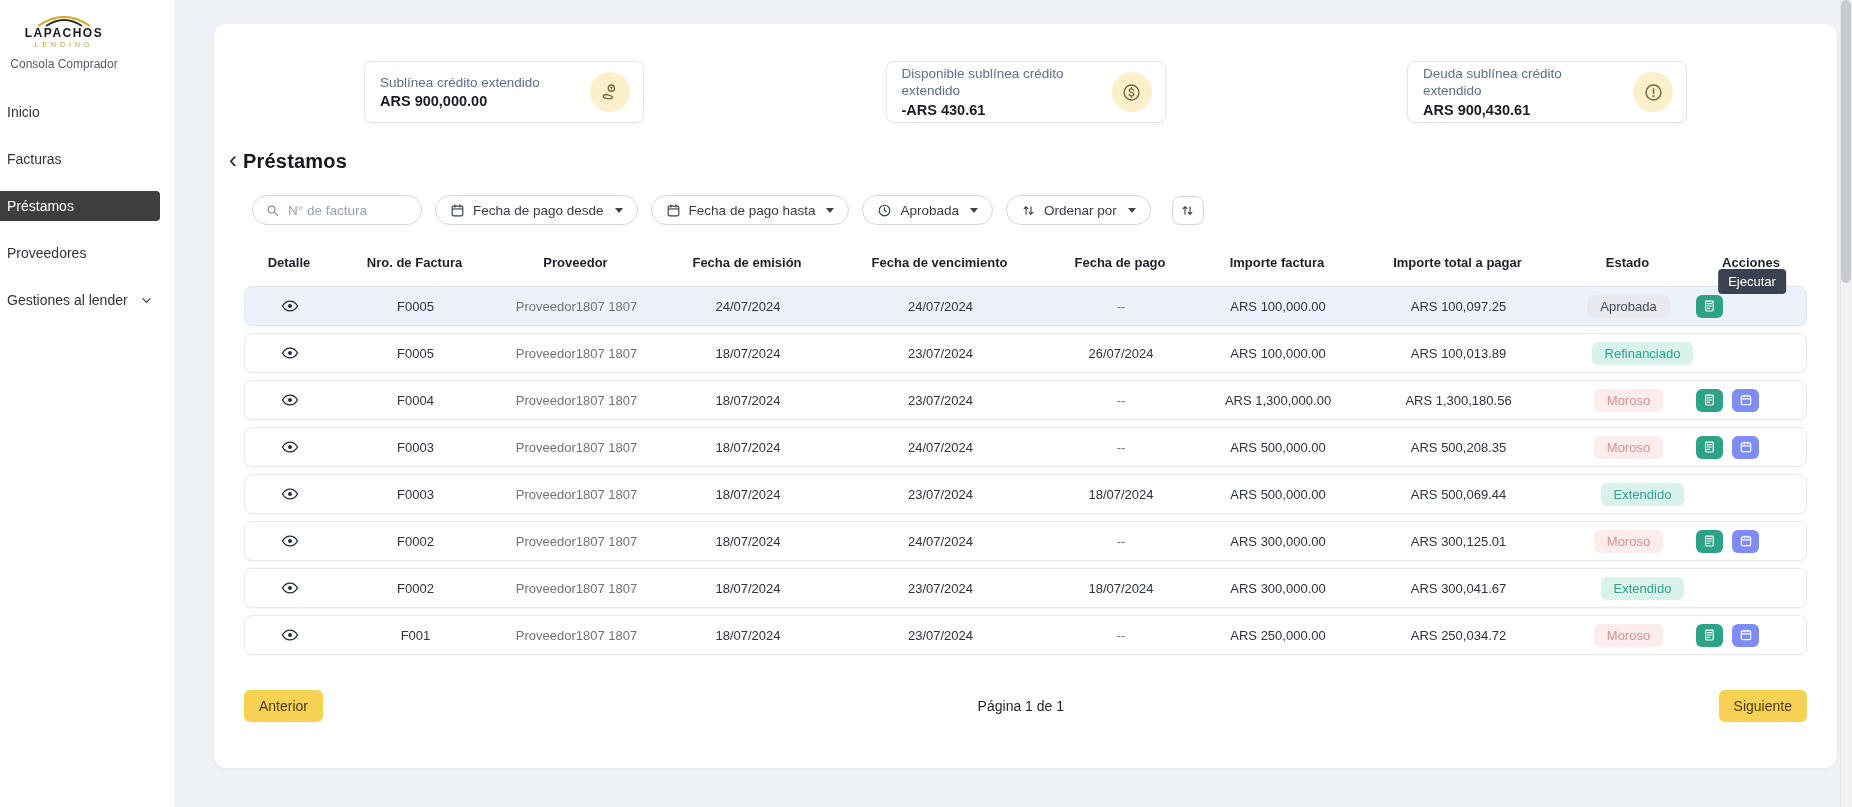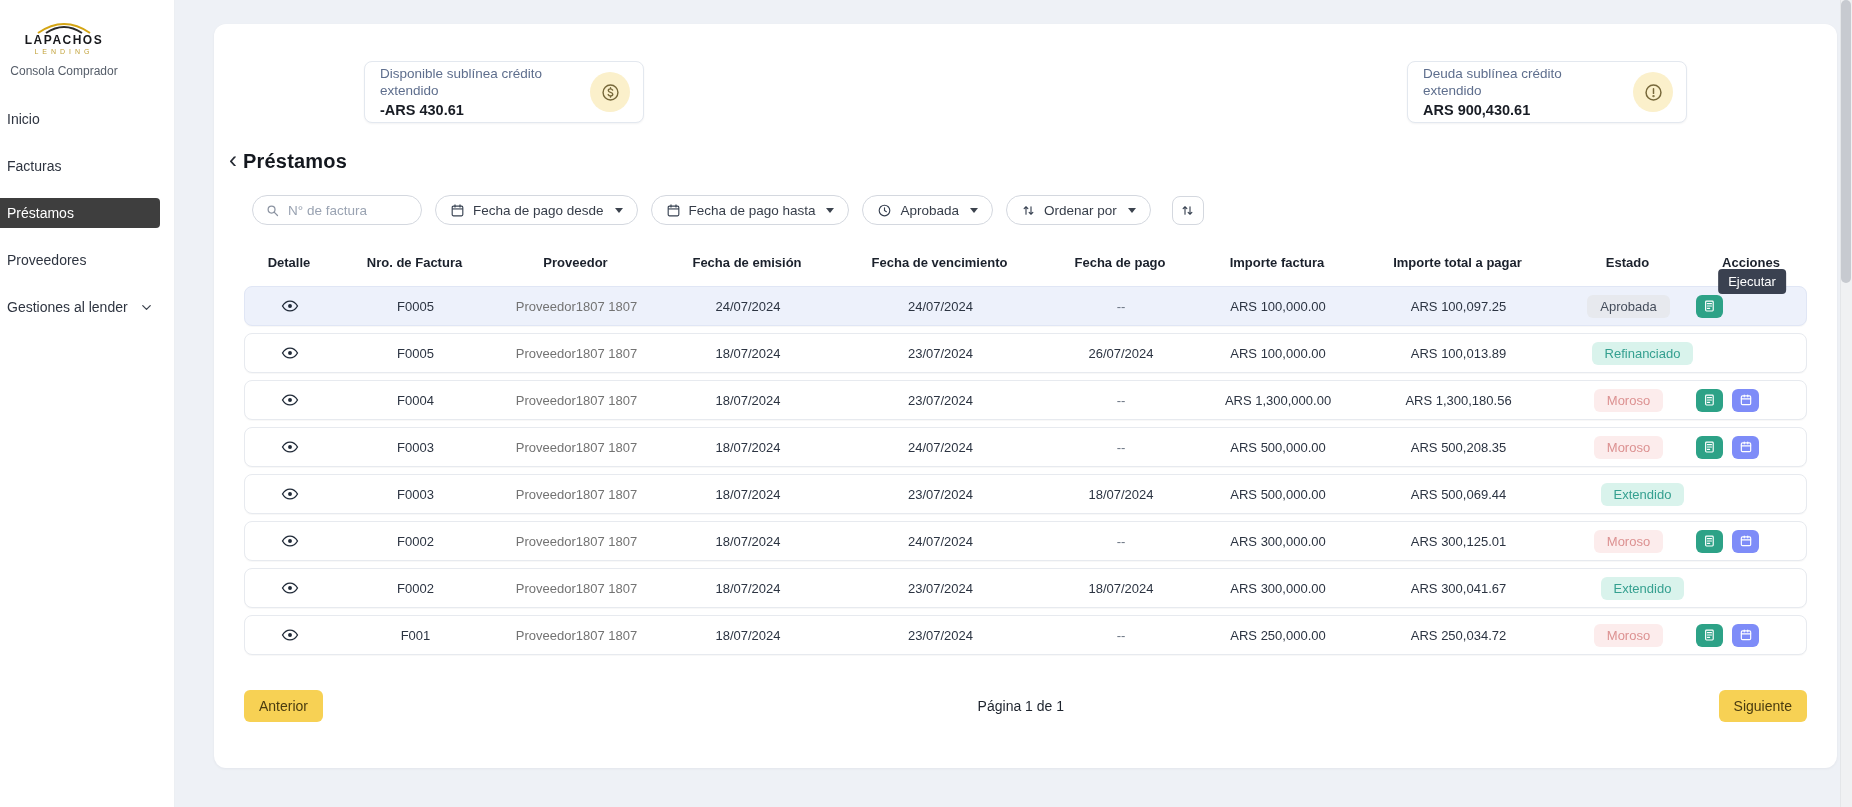--- a/index.html
+++ b/index.html
@@ -1,21 +1,21 @@
 <!DOCTYPE html>
 <html><head>
 <meta charset="utf-8">
 <style>
   * { margin:0; padding:0; box-sizing:border-box; }
   html,body { width:1852px; height:807px; }
   body { font-family:"Liberation Sans","DejaVu Sans",sans-serif; background:#eef1f6; overflow:hidden; }
   .app { display:flex; width:1852px; height:807px; position:relative; }
 
   
-  .sidebar { width:175px; background:#fff; border-right:1px solid #eceff3; padding-top:21px; flex:none; }
+  .sidebar { width:175px; background:#fff; border-right:1px solid #eceff3; padding-top:14px; flex:none; }
   .logo { width:128px; text-align:center; }
   .logo svg { display:block; margin:0 auto; }
   .logo-title { font-size:12px; font-weight:bold; letter-spacing:1.5px; color:#17181c; margin-top:-2px; }
   .logo-sub { font-size:7px; letter-spacing:4px; color:#c2a23a; margin-top:1px; }
   .console-label { width:128px; text-align:center; font-size:12px; color:#555d69; margin-top:9px; }
   .nav { margin-top:26px; display:flex; flex-direction:column; gap:17px; }
   .nav-item { display:flex; align-items:center; height:30px; padding-left:7px; font-size:14px; color:#2e3440; cursor:pointer; }
   .nav-item.active { background:#3e3e3e; color:#fff; width:160px; border-radius:0 4px 4px 0; }
   .nav-chevron { margin-left:auto; margin-right:20px; display:flex; }
 
@@ -112,20 +112,33 @@
         </div>
       </nav>
   </aside>
 
   <main class="main">
     <div class="content-card">
 
       <div class="summary-row" id="summary-row">
           <div class="sum-card">
             <div>
+              <div class="sum-title">Sublínea crédito extendido</div>
+              <div class="sum-value">ARS 900,000.00</div>
+            </div>
+            <div class="sum-icon">
+              <svg viewBox="0 0 24 24" width="21" height="21" fill="none" stroke="#77683a" stroke-width="1.5">
+                <circle cx="13" cy="7" r="3.6"></circle>
+                <path d="M13 5.3v3.4M11.6 6.1h2.8" stroke-width="1.2"></path>
+                <path d="M4 15.3c2.2-1.3 4.2-1.3 6.2-.3l3.2 1.3c1.2.5 1.4 2-.1 2.5-2.2.8-5.2.4-7.3-.5L4 17.6z" stroke-linejoin="round"></path>
+              </svg>
+            </div>
+          </div>
+          <div class="sum-card">
+            <div>
               <div class="sum-title">Disponible sublínea crédito extendido</div>
               <div class="sum-value">-ARS 430.61</div>
             </div>
             <div class="sum-icon">
               <svg viewBox="0 0 24 24" width="21" height="21" fill="none" stroke="#77683a" stroke-width="1.6">
                 <circle cx="12" cy="12" r="8.5"></circle>
                 <path d="M14.4 9.3c-.5-.9-1.4-1.4-2.4-1.4-1.4 0-2.5.8-2.5 1.9s1 1.7 2.5 2 2.6.9 2.6 2.1-1.1 2-2.6 2c-1.2 0-2.2-.6-2.6-1.5M12 6.6v1.3M12 15.9v1.4" stroke-linecap="round"></path>
               </svg>
             </div>
           </div>

